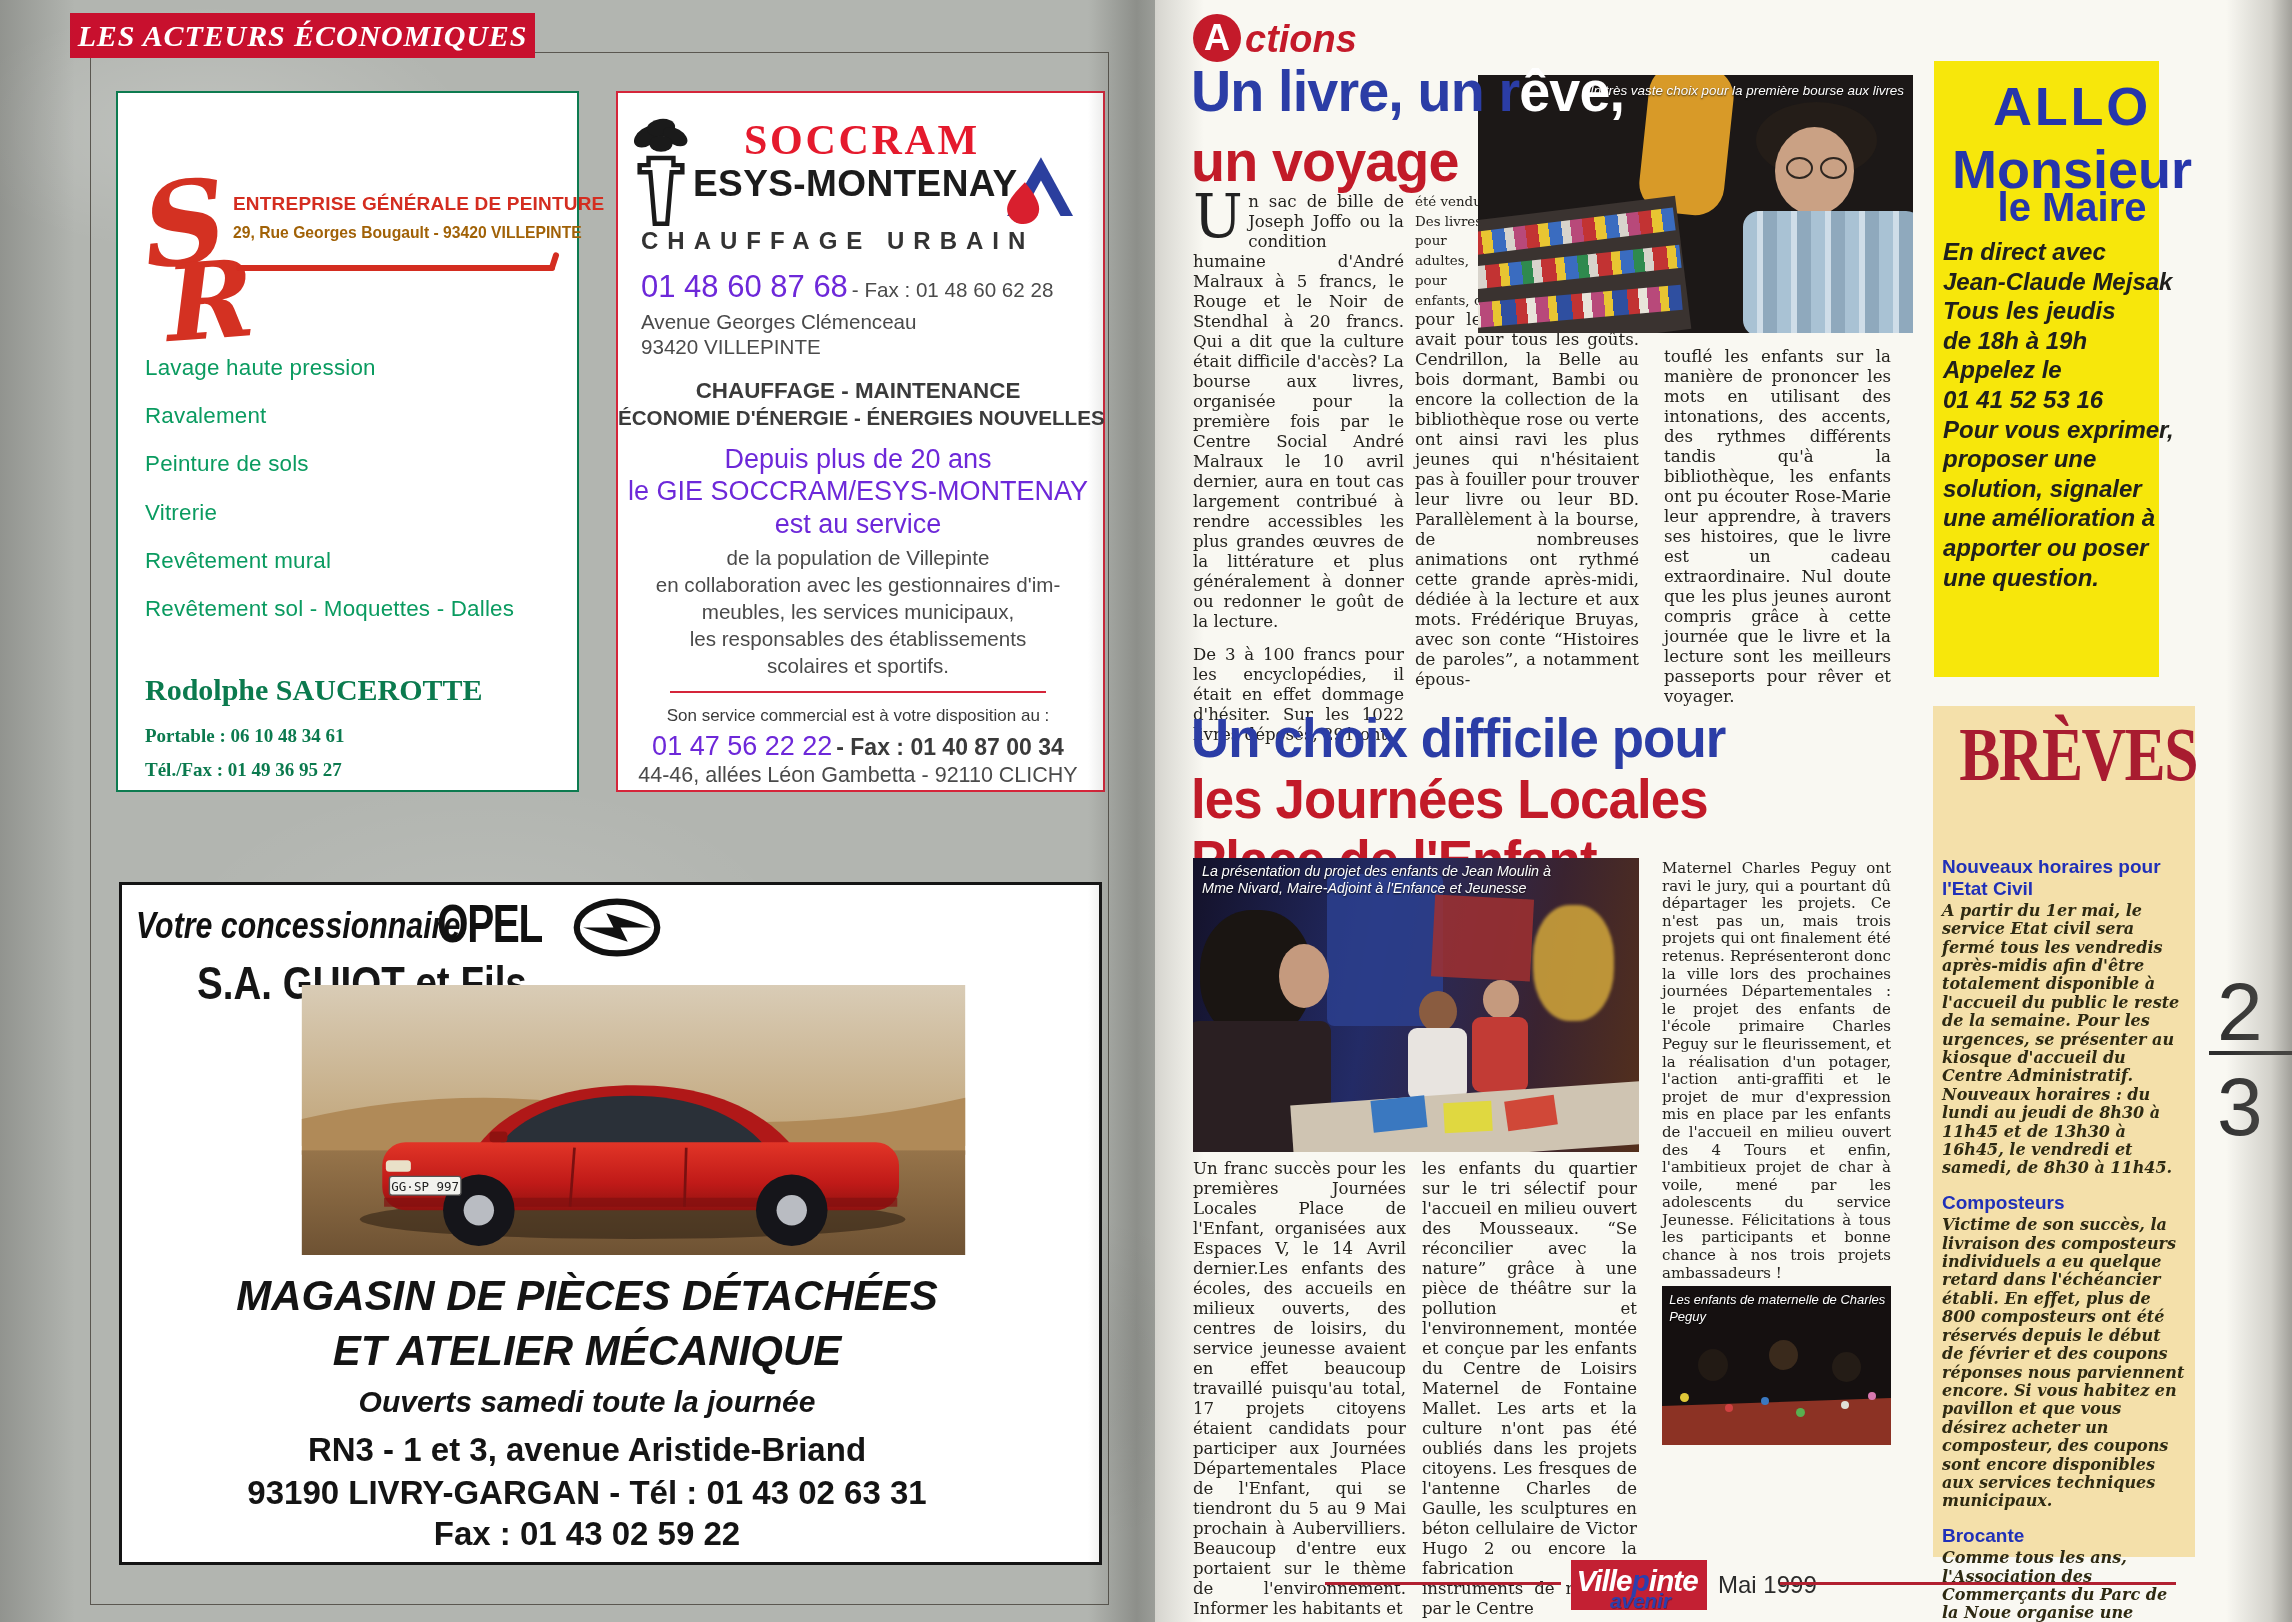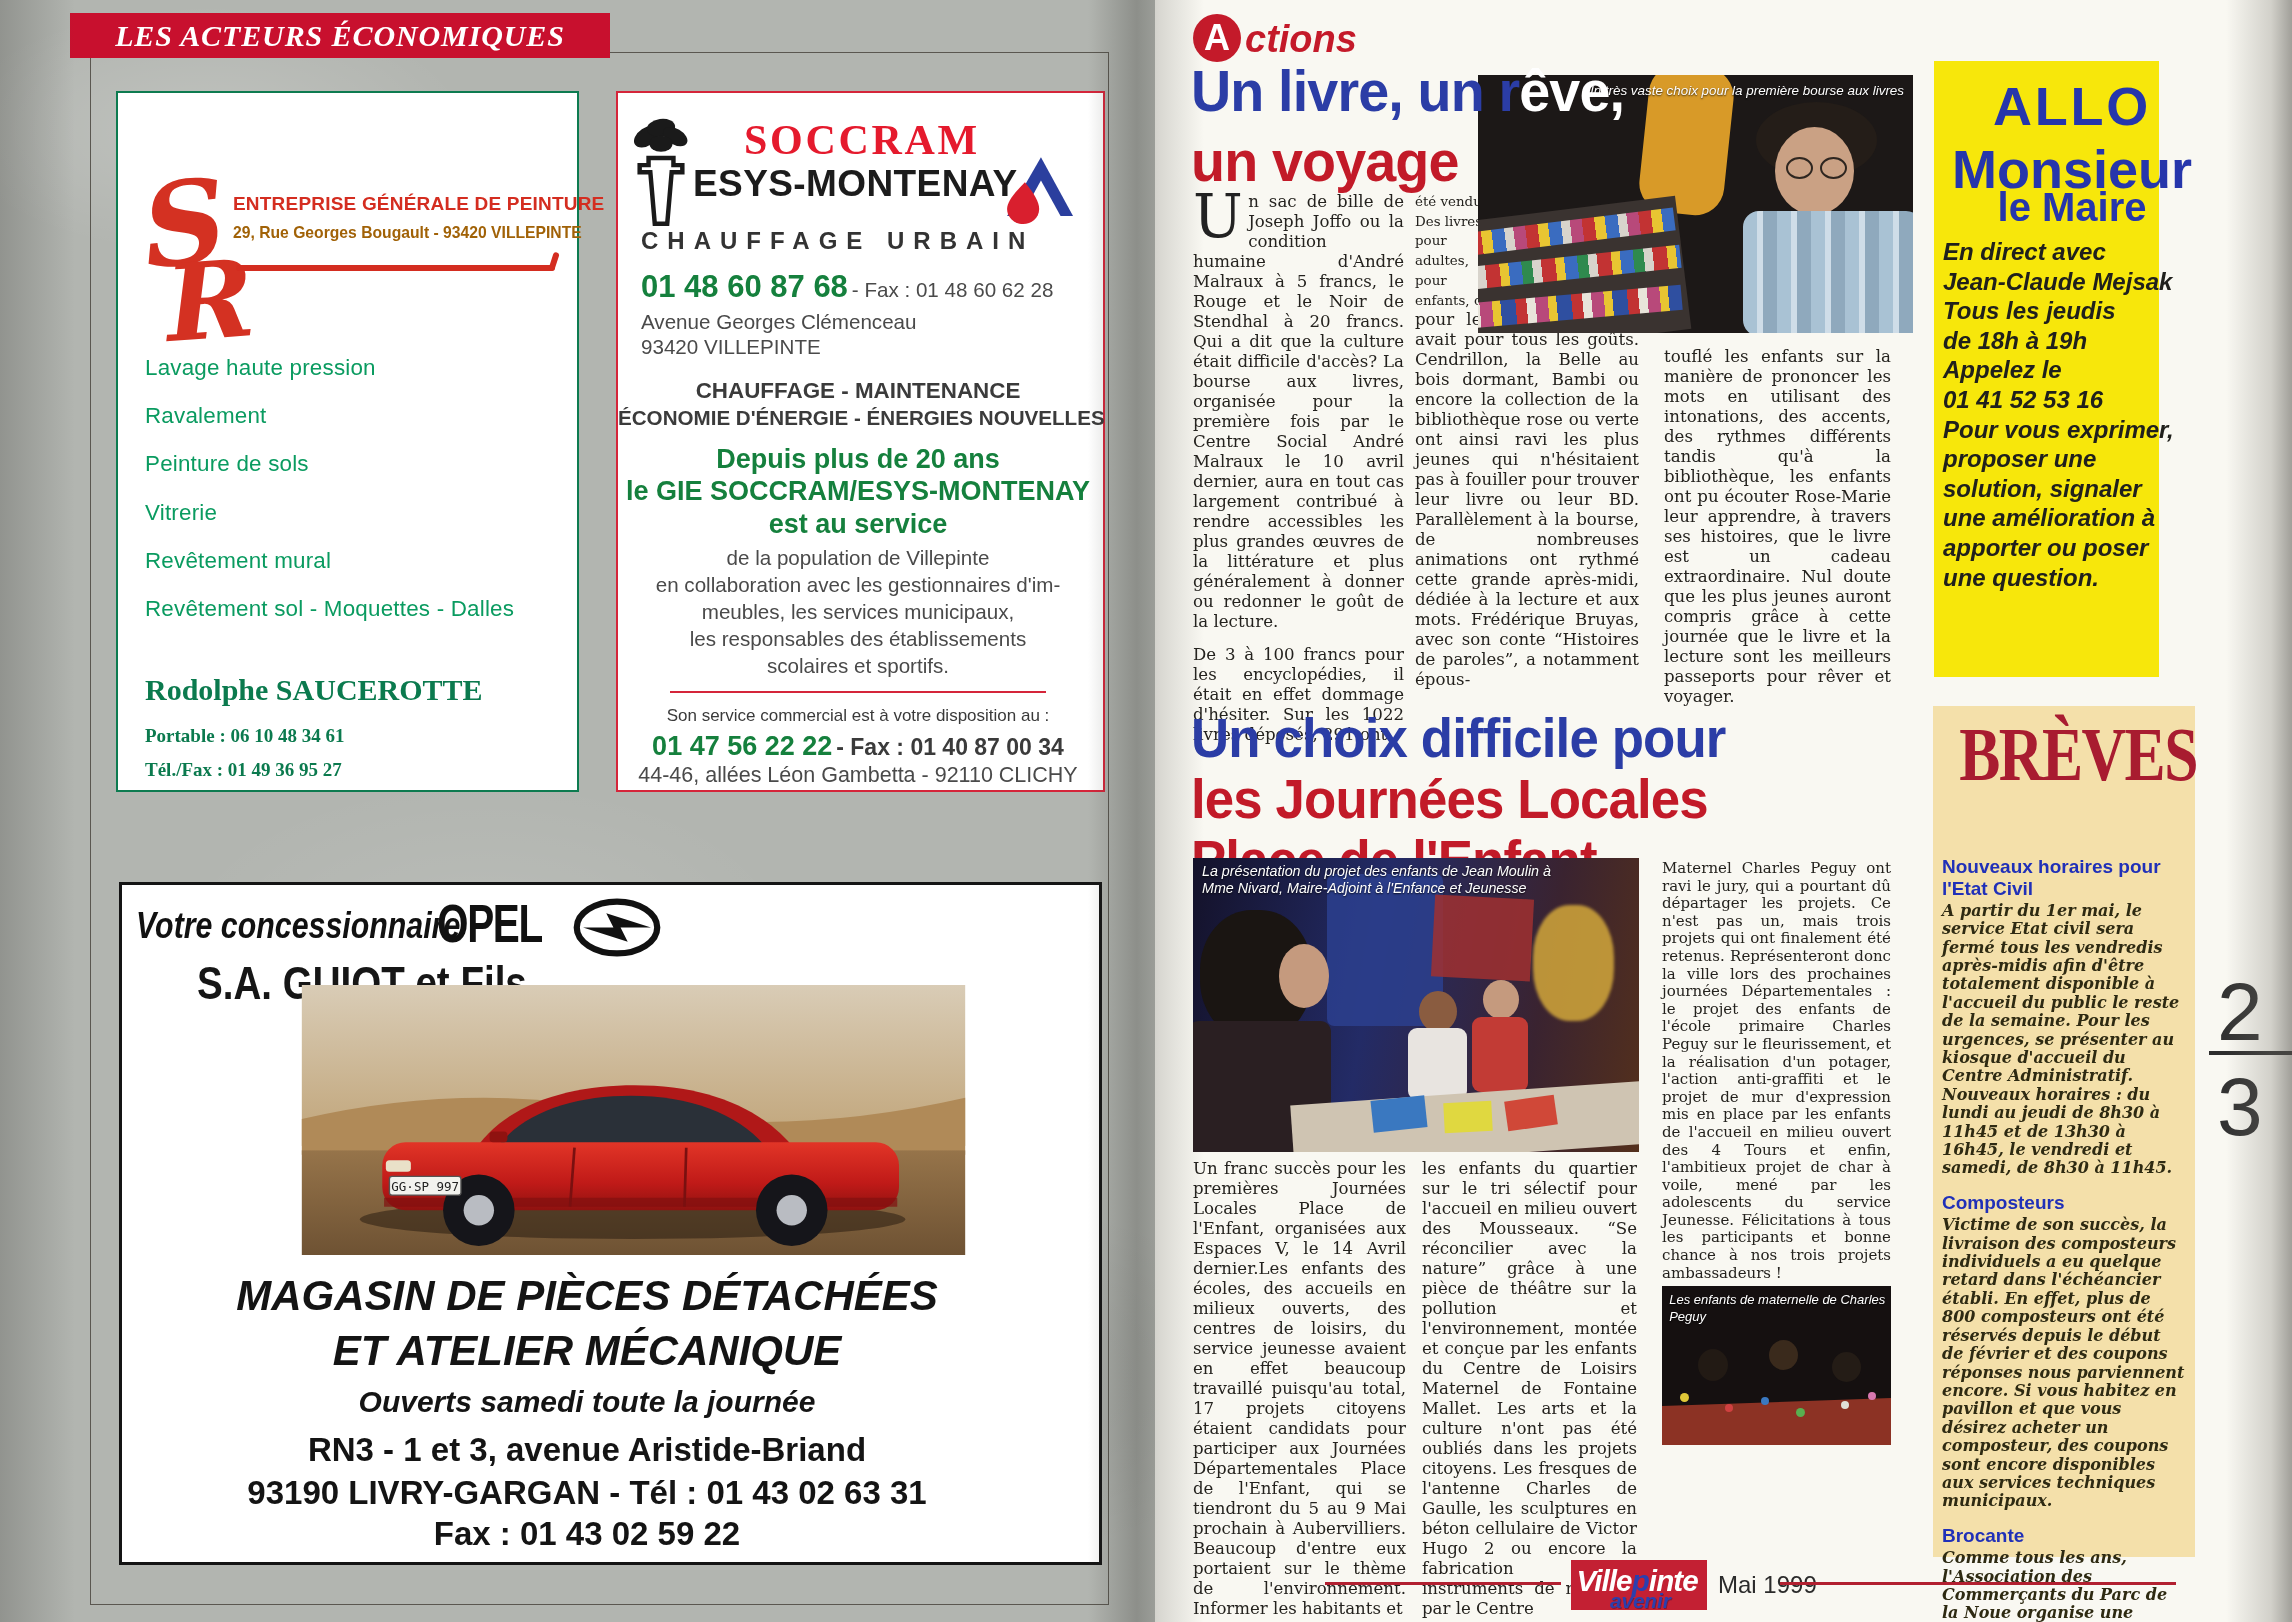--- a/index.html
+++ b/index.html
@@ -15,42 +15,42 @@
       radial-gradient(537px 269px at 80% 85%,rgba(0,0,0,.07),transparent 70%);}
   #right-page{left:1155px;top:0;width:1137px;height:1623px;background:#f9f8f2;}
   #gutter{left:1088px;top:0;width:116px;height:1623px;
     background:linear-gradient(90deg,rgba(0,0,0,0) 0%,rgba(55,55,50,.30) 42%,rgba(70,70,64,.18) 62%,rgba(0,0,0,0) 100%);}
   #right-edge{left:2226px;top:0;width:66px;height:1623px;
     background:linear-gradient(90deg,rgba(0,0,0,0),rgba(120,118,110,.30) 68%,rgba(88,86,80,.55));}
   #left-edge{left:0;top:0;width:75px;height:1623px;
     background:linear-gradient(90deg,rgba(70,70,66,.30),rgba(0,0,0,0));}
 
   
-  #eco-header{left:70px;top:12.5px;width:540px;height:45px;background:#c8102e;color:#fff;
+  #eco-header{left:70px;top:12.5px;width:465px;height:45px;background:#c8102e;color:#fff;
     font-family:"Liberation Serif",serif;font-style:italic;font-weight:700;font-size:30px;line-height:45px;
     text-align:center;letter-spacing:0.9px;}
   #left-frame{left:90px;top:52px;width:1017px;height:1551px;border:1.8px solid #5a5750;}
 
   .ad-box{background:#fff;}
   #paint-ad{left:116px;top:91px;width:459px;height:697px;border:2.7px solid #0d7b50;}
   .sr-s{font-family:"DejaVu Serif",serif;font-style:italic;font-weight:700;color:#d43122;}
   #paint-title{left:115px;top:100px;font-size:19px;font-weight:800;color:#d42d20;letter-spacing:0.2px;}
   #paint-addr{left:115px;top:131px;font-size:15.7px;font-weight:700;color:#a16207;}
   #paint-swoosh{left:118px;top:172px;width:319px;height:6.3px;background:#d42d20;border-radius:3.6px;}
   #paint-swoosh-end{left:433px;top:159px;width:6.3px;height:19px;background:#d42d20;border-radius:3.6px;transform:rotate(18deg);}
   .service{left:27px;font-size:22.4px;color:#0a9b60;letter-spacing:0.2px;}
   #paint-owner{left:27px;top:580px;font-family:"Liberation Serif",serif;font-weight:700;font-size:30px;color:#0b7a4e;}
   .paint-tel{left:27px;font-family:"Liberation Serif",serif;font-weight:700;font-size:19px;color:#0b7a4e;}
 
   #soccram-ad{left:616px;top:91px;width:485px;height:697px;border:2.7px solid #d5253a;}
   #soccram-brand1{left:79px;top:23px;font-family:"Liberation Serif",serif;font-weight:900;font-size:42px;color:#e51a2d;letter-spacing:2.7px;margin-left:47px;}
   #soccram-brand2{left:75px;top:70px;font-weight:800;font-size:37px;color:#1c1c1c;letter-spacing:0.4px;}
   #soccram-sub{left:23px;top:134px;font-size:24px;font-weight:800;color:#333;letter-spacing:9px;}
   .soc-gray{color:#4a4a4a;font-size:20.6px;}
-  .soc-red-big{color:#15803d;font-weight:700;}
+  .soc-red-big{color:#6d28d9;font-weight:400;}
   .soc-dark{color:#3b3b3b;font-weight:800;}
   .soc-ctr{left:0;width:480px;text-align:center;}
 
   #opel-ad{left:119px;top:882px;width:937px;height:677px;border:3.6px solid #141414;padding-left:40px;}
   #opel-intro{left:14.3px;top:19.7px;font-size:37px;font-style:italic;font-weight:800;color:#111;transform:scaleX(.82);transform-origin:left top;}
   #opel-word{left:315px;top:7.2px;font-size:54px;font-weight:900;color:#111;letter-spacing:-1.8px;transform:scaleX(.75);transform-origin:left top;}
   #opel-dealer{left:75px;top:70px;font-size:47px;font-weight:800;color:#161616;transform:scaleX(.82);transform-origin:left top;}
   .opel-line{left:0;width:930px;text-align:center;color:#141414;}
   .opel-it{font-style:italic;font-weight:800;}
 

